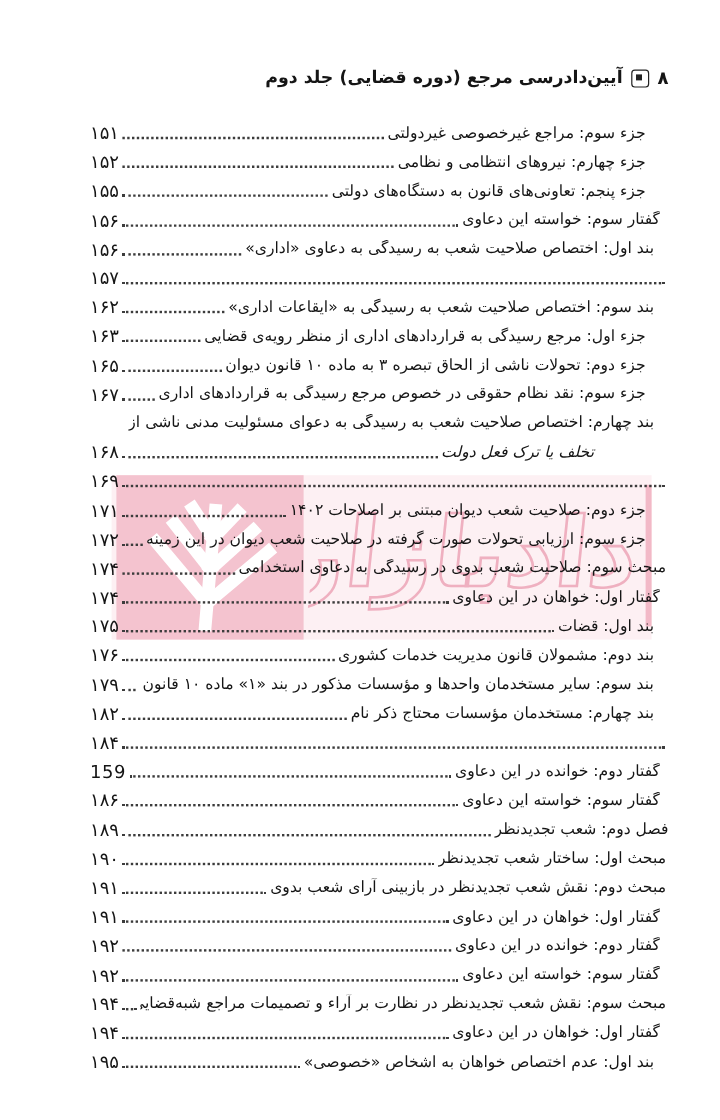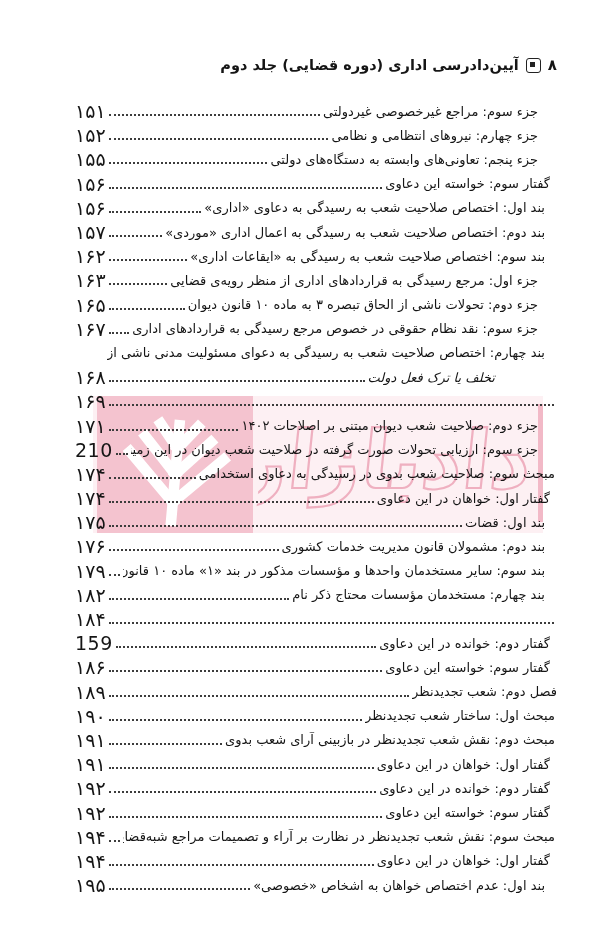--- a/index.html
+++ b/index.html
@@ -69,38 +69,38 @@
   .toc-title{
     flex:0 1 auto;min-width:0;overflow:hidden;
   }
   .toc-dots{
     flex:1 1 12px;min-width:0;height:0;
     border-bottom:2px dotted #3c3c3c;
     margin:0 3px;
     transform:translateY(4px);
   }
   .toc-page{
-    flex:0 0 auto;font-size:19px;letter-spacing:.5px;
+    flex:0 0 auto;font-size:15px;letter-spacing:.5px;
   }
   .level-fasl   .toc-title{padding-right:0;}
   .level-mabhas .toc-title{padding-right:2px;}
   .level-goftar .toc-title{padding-right:7px;}
   .level-band   .toc-title{padding-right:12px;}
   .level-joz    .toc-title{padding-right:19px;text-align:right;}
   .level-continuation .toc-title{padding-right:62px;font-style:italic;}
 </style>
 </head>
 <body>
 
 <div class="page">
 
   <header class="hdr">
     <span class="hdr-num">۸</span>
     <span class="hdr-icon"></span>
-    <span class="hdr-title">آیین‌دادرسی اداری (دوره قضایی) جلد دوم</span>
+    <span class="hdr-title">آیین‌دادرسی مرجع (دوره قضایی) جلد دوم</span>
   </header>
 
   <div class="watermark">
     <div class="wm-square">
       <svg width="118" height="122" viewBox="0 0 100 104">
         <g stroke="#ffffff" stroke-width="9" fill="none" stroke-linecap="square">
           <line x1="50" y1="102" x2="50" y2="18"></line>
           <line x1="50" y1="84" x2="10" y2="44"></line>
           <line x1="50" y1="84" x2="90" y2="44"></line>
           <line x1="50" y1="60" x2="22" y2="30"></line>
@@ -119,36 +119,35 @@
         <span class="toc-title">جزء سوم: مراجع غیرخصوصی غیردولتی</span>
         <span class="toc-dots"></span>
         <span class="toc-page">۱۵۱</span>
       </div>
       <div class="toc-row level-joz">
         <span class="toc-title">جزء چهارم: نیروهای انتظامی و نظامی</span>
         <span class="toc-dots"></span>
         <span class="toc-page">۱۵۲</span>
       </div>
       <div class="toc-row level-joz">
-        <span class="toc-title">جزء پنجم: تعاونی‌های وابسته به دستگاه‌های دولتی</span>
+        <span class="toc-title">جزء پنجم: تعاونی‌های قانون به دستگاه‌های دولتی</span>
         <span class="toc-dots"></span>
         <span class="toc-page">۱۵۵</span>
       </div>
       <div class="toc-row level-goftar">
         <span class="toc-title">گفتار سوم: خواسته این دعاوی</span>
         <span class="toc-dots"></span>
         <span class="toc-page">۱۵۶</span>
       </div>
       <div class="toc-row level-band">
         <span class="toc-title">بند اول: اختصاص صلاحیت شعب به رسیدگی به دعاوی «اداری»</span>
         <span class="toc-dots"></span>
         <span class="toc-page">۱۵۶</span>
       </div>
       <div class="toc-row level-band">
-        <span class="toc-title">بند دوم: اختصاص صلاحیت شعب به رسیدگی به اعمال اداری «موردی»</span>
         <span class="toc-dots"></span>
         <span class="toc-page">۱۵۷</span>
       </div>
       <div class="toc-row level-band">
         <span class="toc-title">بند سوم: اختصاص صلاحیت شعب به رسیدگی به «ایقاعات اداری»</span>
         <span class="toc-dots"></span>
         <span class="toc-page">۱۶۲</span>
       </div>
       <div class="toc-row level-joz">
         <span class="toc-title">جزء اول: مرجع رسیدگی به قراردادهای اداری از منظر رویه‌ی قضایی</span>
@@ -178,21 +177,21 @@
         <span class="toc-page">۱۶۹</span>
       </div>
       <div class="toc-row level-joz">
         <span class="toc-title">جزء دوم: صلاحیت شعب دیوان مبتنی بر اصلاحات ۱۴۰۲</span>
         <span class="toc-dots"></span>
         <span class="toc-page">۱۷۱</span>
       </div>
       <div class="toc-row level-joz">
         <span class="toc-title">جزء سوم: ارزیابی تحولات صورت گرفته در صلاحیت شعب دیوان در این زمینه</span>
         <span class="toc-dots"></span>
-        <span class="toc-page">210</span>
+        <span class="toc-page">۱۷۲</span>
       </div>
       <div class="toc-row level-mabhas">
         <span class="toc-title">مبحث سوم: صلاحیت شعب بدوی در رسیدگی به دعاوی استخدامی</span>
         <span class="toc-dots"></span>
         <span class="toc-page">۱۷۴</span>
       </div>
       <div class="toc-row level-goftar">
         <span class="toc-title">گفتار اول: خواهان در این دعاوی</span>
         <span class="toc-dots"></span>
         <span class="toc-page">۱۷۴</span>

